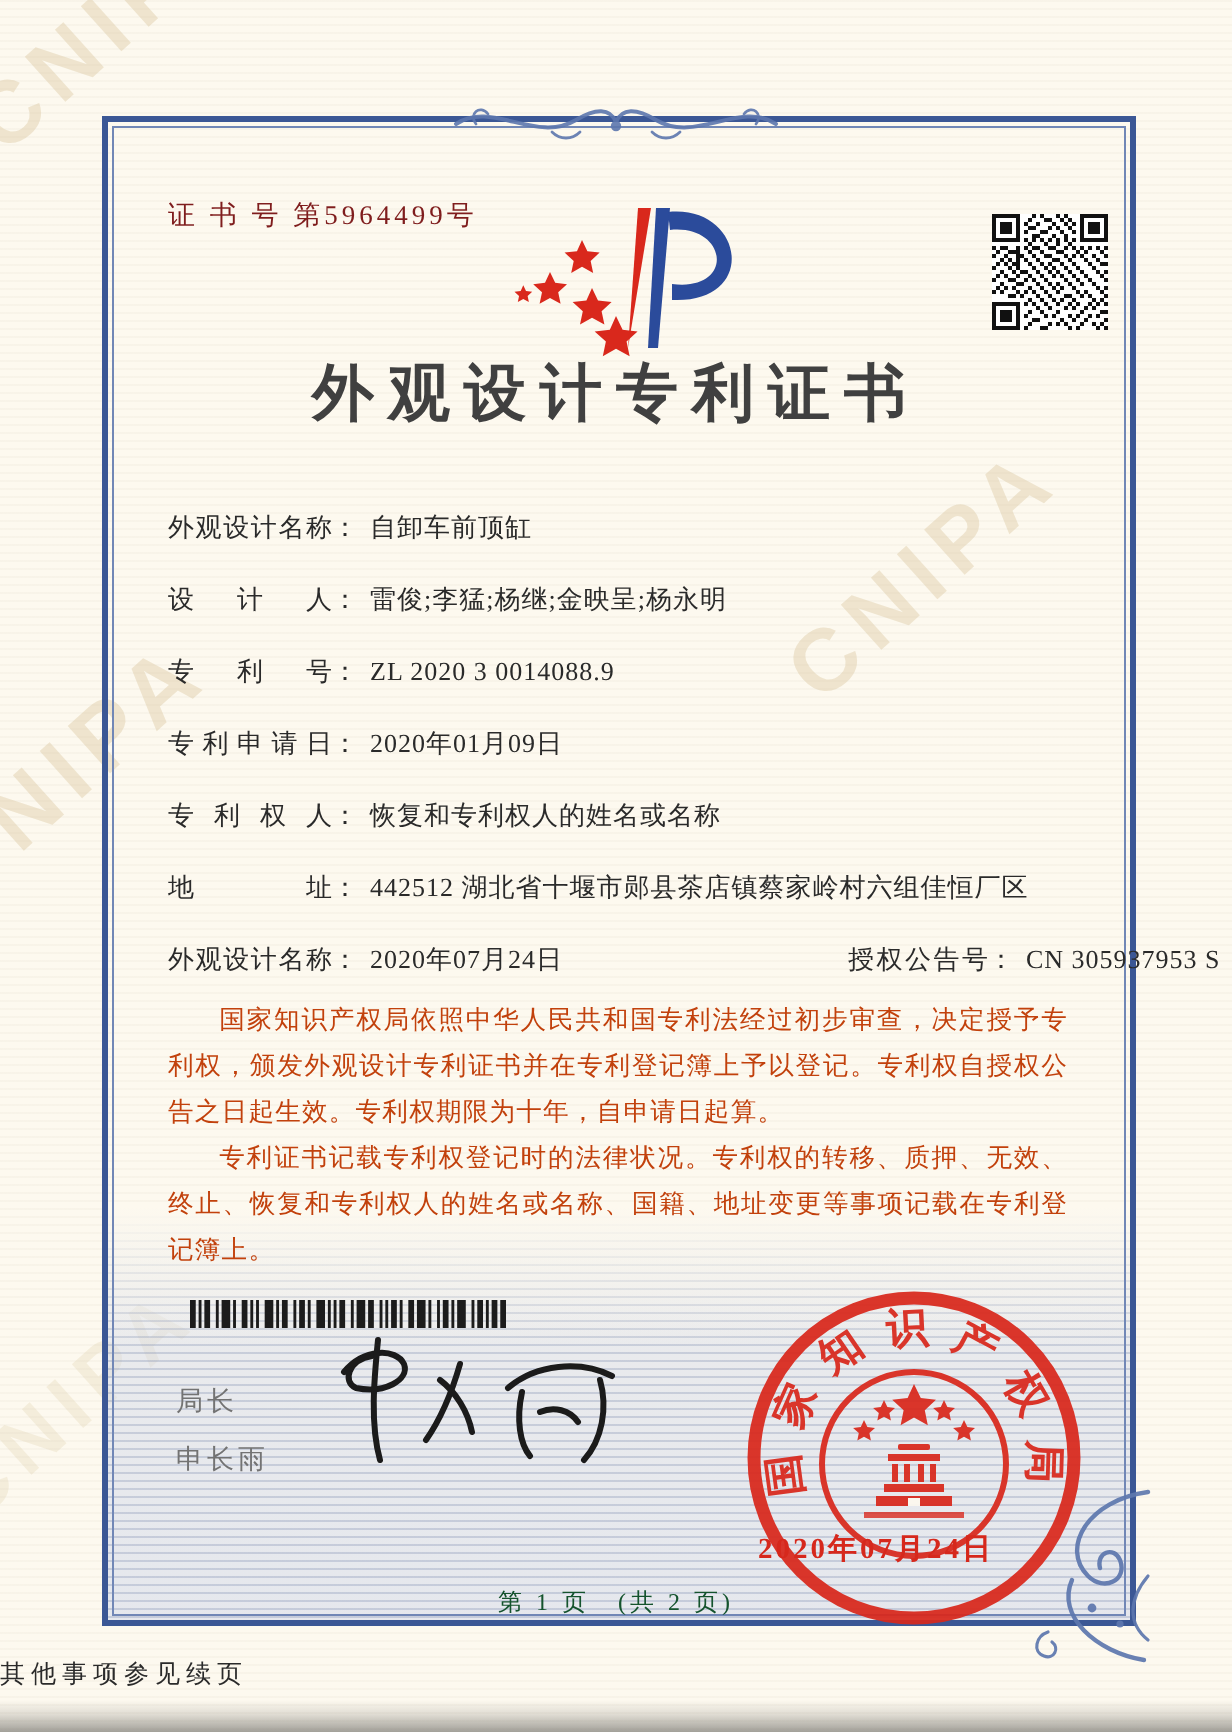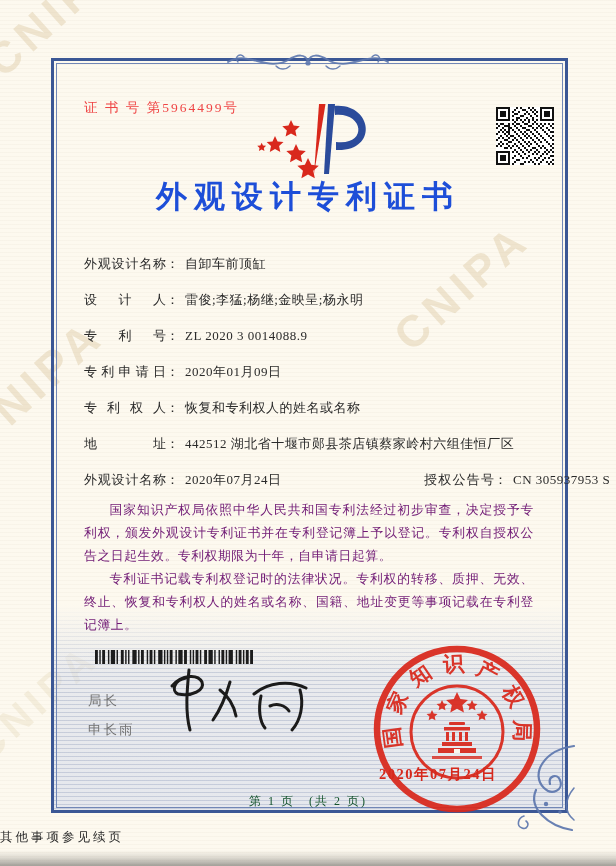--- a/index.html
+++ b/index.html
@@ -36,43 +36,43 @@
 
   
   .frame{
     position:absolute;left:51px;top:58px;width:517px;height:755px;
     border:3px solid #3b5795;box-sizing:border-box;
   }
   .frame-inner{
     position:absolute;inset:2px;border:1px solid #7187b6;
   }
 
-  .cert-no{position:absolute;left:84px;top:99px;font-size:13.5px;letter-spacing:2px;color:#ef4444;}
+  .cert-no{position:absolute;left:84px;top:99px;font-size:13.5px;letter-spacing:2px;color:#7f1d1d;}
 
   .logo{position:absolute;left:248px;top:98px;}
   .qr{position:absolute;left:496px;top:107px;}
 
   .title{
     position:absolute;left:0;right:0;top:176px;text-align:center;
-    font-size:31px;font-weight:700;letter-spacing:7px;color:#1d4ed8;margin:0;
+    font-size:31px;font-weight:700;letter-spacing:7px;color:#404040;margin:0;
   }
 
   .row{position:absolute;left:84px;font-size:13px;white-space:nowrap;color:#2a2a2a;}
   .row .lbl{display:inline-block;width:82px;text-align:justify;text-align-last:justify;}
   .row .colon{margin-right:6px;}
   .row .val{letter-spacing:0.5px;}
   .r0{top:255px;} .r1{top:291px;} .r2{top:327px;} .r3{top:363px;}
   .r4{top:399px;} .r5{top:435px;} .r6{top:471px;}
   .grant2{position:absolute;left:340px;top:0;}
   .grant2 .lbl{width:70px;}
 
   .body-text{position:absolute;left:84px;top:499px;width:450px;}
   .body-text p{
     margin:0;font-size:12.8px;line-height:1.8;text-indent:2em;
-    letter-spacing:0.6px;color:#701a75;text-align:justify;
+    letter-spacing:0.6px;color:#c2410c;text-align:justify;
   }
 
   .barcode{position:absolute;left:95px;top:650px;}
 
   .director{position:absolute;left:88px;top:692px;font-size:13.5px;color:#737373;}
   .director div{margin-bottom:11px;letter-spacing:2px;}
   .signature{position:absolute;left:158px;top:664px;}
 
   .seal{position:absolute;left:368px;top:640px;}
   .seal-date{

